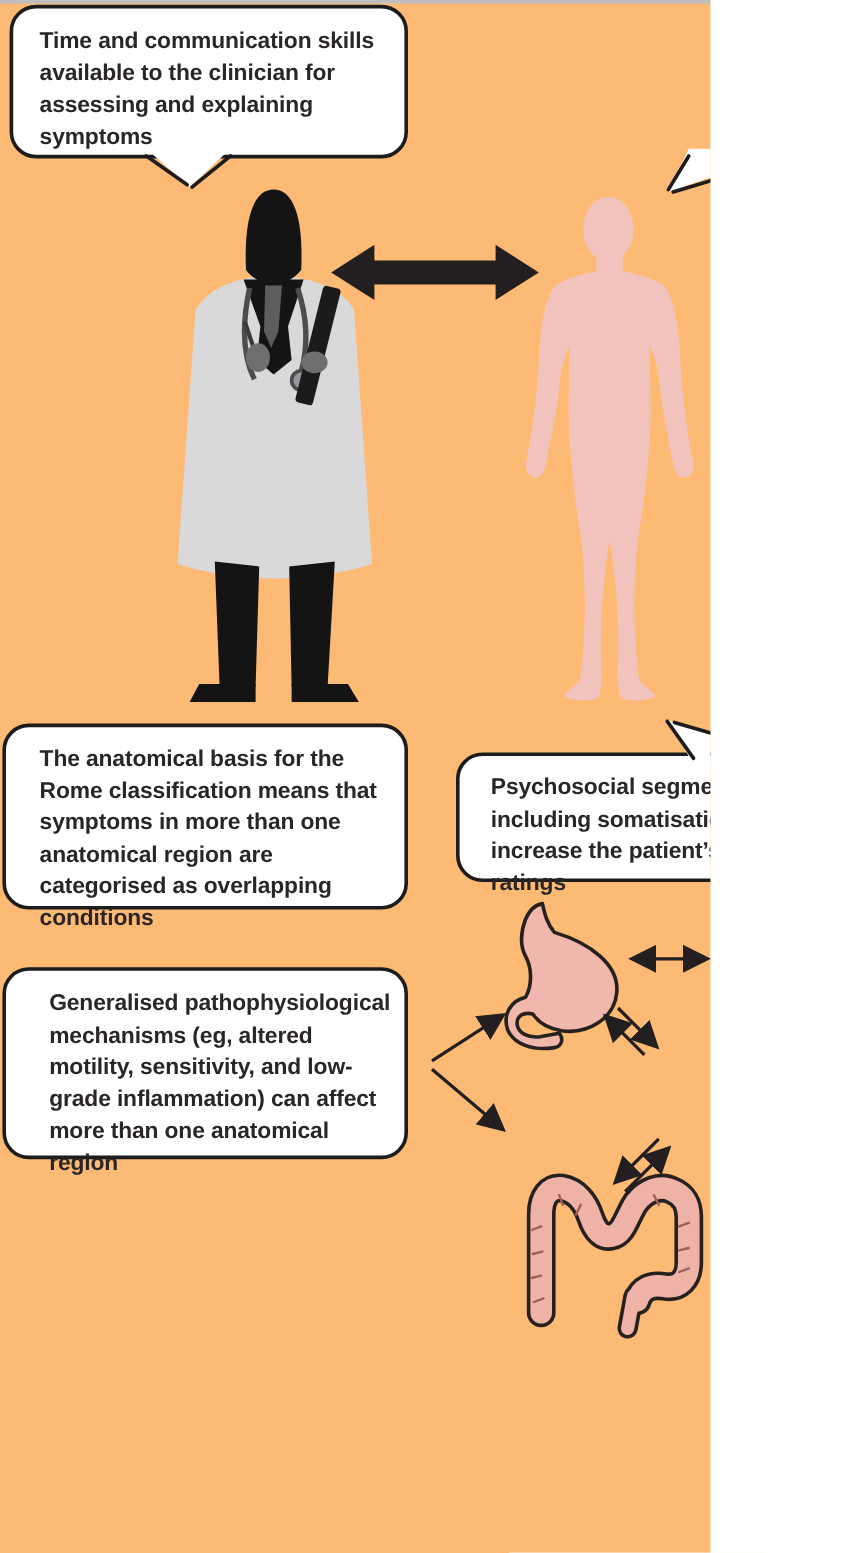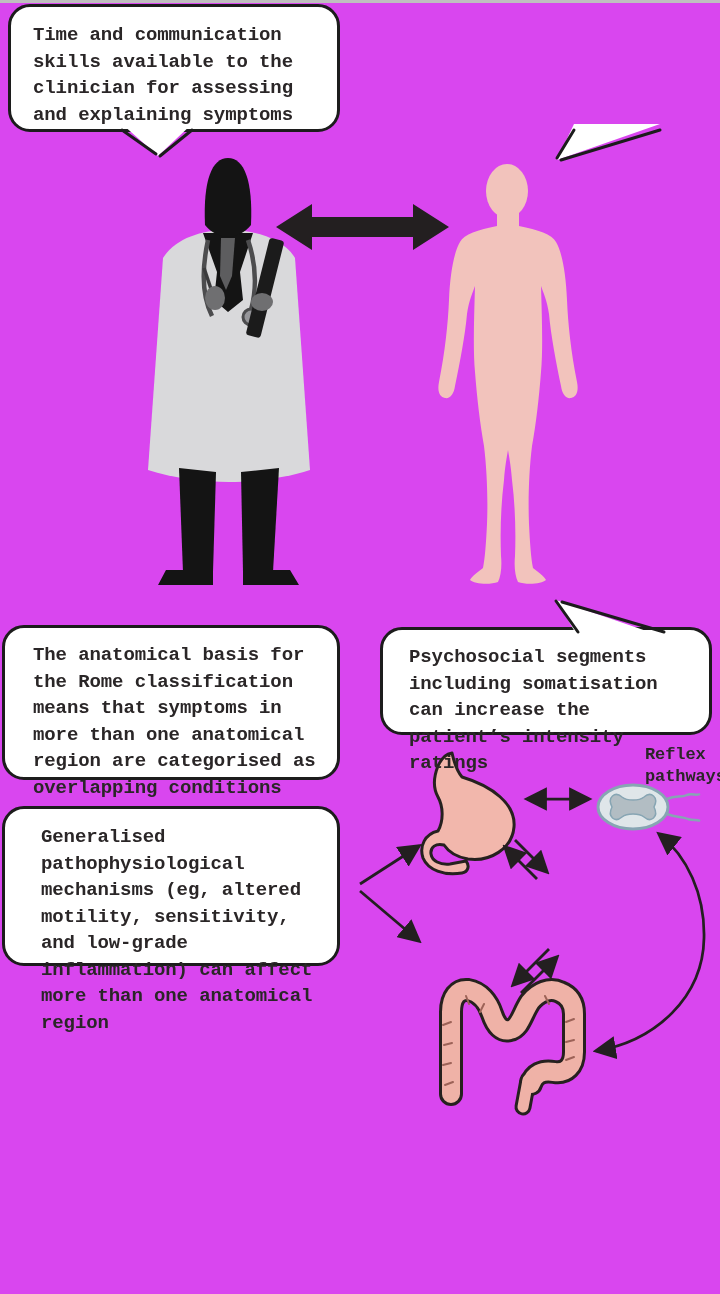--- a/index.html
+++ b/index.html
@@ -1,37 +1,37 @@
 <!DOCTYPE html>
 <html><head>
 <meta charset="utf-8">
 <style>
   html,body{margin:0;padding:0;background:#ffffff;}
   .canvas{
-    position:relative;width:720px;height:1294px;overflow:hidden;
-    background:#d946ef;
-    font-family:Liberation Mono, monospace;
+    position:relative;width:592px;height:1294px;overflow:hidden;
+    background:#fdba74;
+    font-family:Liberation Sans, sans-serif;
   }
   .topbar{position:absolute;left:0;top:0;width:720px;height:3px;background:#bfbfbf;z-index:4;}
   .scene,.tails{position:absolute;left:0;top:0;}
   .scene{z-index:1;}
   .tails{z-index:3;pointer-events:none;}
   .box{
     position:absolute;background:#ffffff;border:3px solid #1c1c1c;border-radius:22px;
     color:#2a2627;font-size:19px;line-height:26.5px;font-weight:600;letter-spacing:-0.1px;
     box-sizing:border-box;z-index:2;
   }
   .box p{margin:0;}
   .lbl{
     position:absolute;color:#2a2627;font-weight:600;font-size:17px;line-height:26px;
     letter-spacing:-0.1px;z-index:2;
   }
   #bubble-clinician{left:8px;top:4px;width:332px;height:128px;padding:15px 8px 0 22px;}
   #bubble-patient{left:378px;top:4px;width:336px;height:128px;padding:15px 4px 0 24px;}
-  #box-rome{left:2px;top:625px;width:338px;height:155px;padding:14px 8px 0 28px;}
+  #box-rome{left:2px;top:603px;width:338px;height:155px;padding:14px 8px 0 28px;}
   #box-generalised{left:2px;top:806px;width:338px;height:160px;padding:15px 8px 0 36px;}
   #bubble-psychosocial{left:380px;top:627px;width:332px;height:108px;padding:14px 12px 0 26px;}
   #box-alterations{left:385px;top:1132px;width:330px;height:158px;padding:15px 4px 0 24px;}
   #label-reflex{left:645px;top:744px;width:80px;line-height:22px;}
   #label-altered{left:543px;top:876px;width:150px;}
 </style>
 </head>
 <body>
 
 <div class="canvas">

